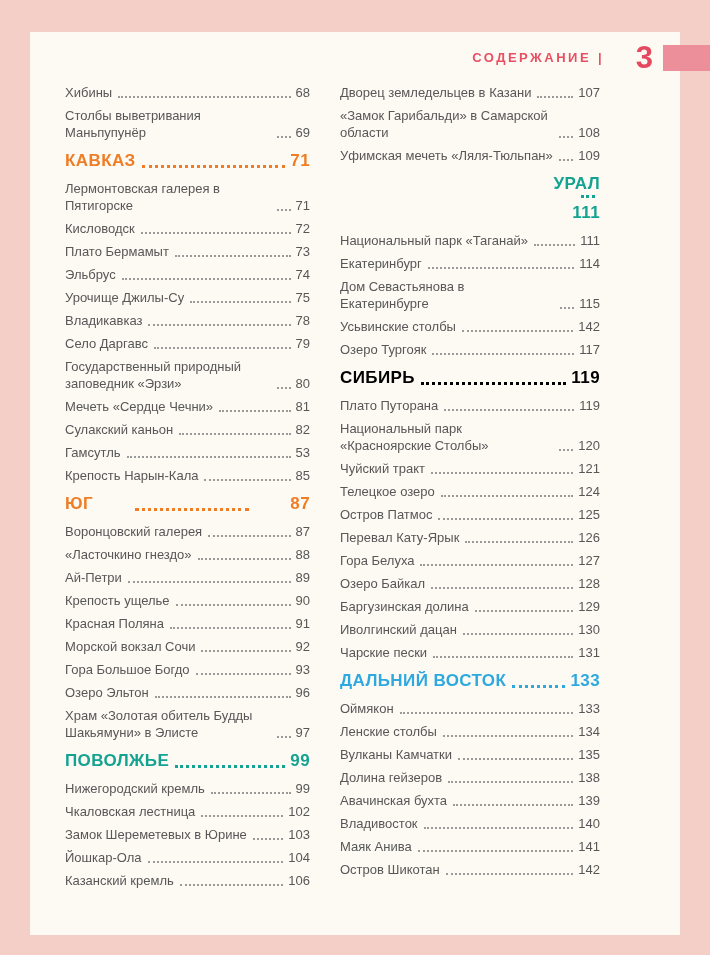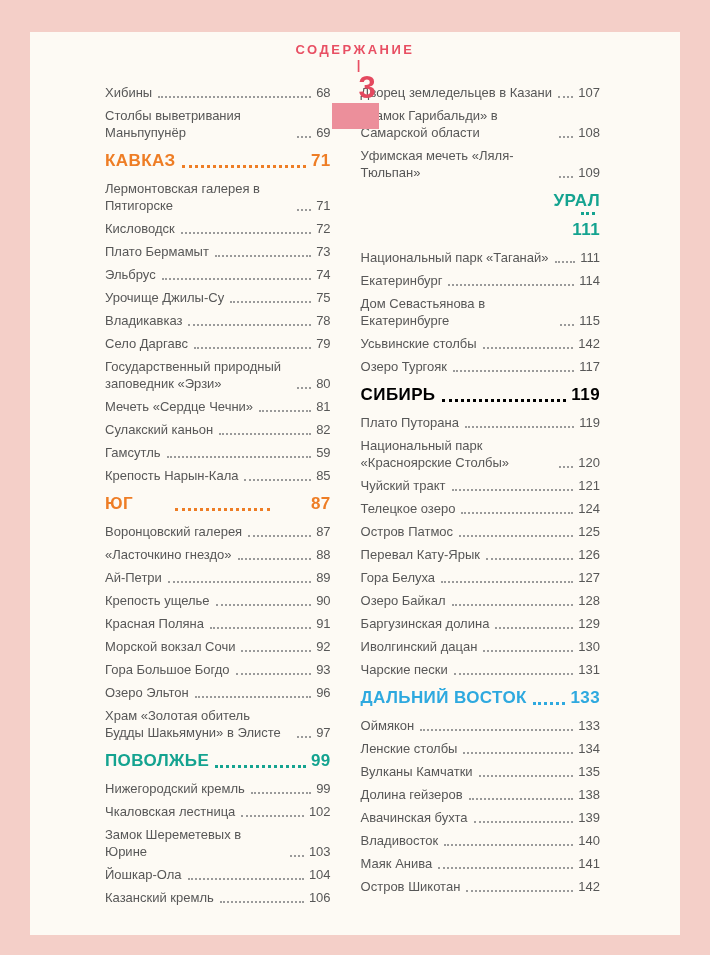--- a/index.html
+++ b/index.html
@@ -16,21 +16,20 @@
     left: 30px; right: 30px; top: 32px; bottom: 20px;
     background: var(--page-background, #fdfaf4);
   }
   .header {
     position: absolute;
     top: 42px; left: 0; right: 0;
     display: flex;
     justify-content: flex-end;
     align-items: center;
     z-index: 2;
-    flex-direction: column;
   }
   .header-title {
     color: var(--accent, #e84f63);
     font-weight: bold;
     font-size: 13px;
     letter-spacing: 2.5px;
   }
   .header-sep {
     color: var(--accent, #e84f63);
     font-weight: bold;
@@ -53,21 +52,21 @@
   }
   .content {
     position: absolute;
     top: 84px;
     left: 65px;
     width: 535px;
     display: flex;
     gap: 30px;
     z-index: 1;
   }
-  .col-left  { width: 245px; margin-left: 40px; }
+  .col-left  { width: 245px; }
   .col-right { width: 260px; }
   .entry {
     display: flex;
     align-items: flex-end;
     margin-bottom: 6px;
     line-height: 17px;
     font-size: 13px;
     color: var(--item-text, #575757);
   }
   .entry .title { flex: 0 1 auto; }
@@ -167,21 +166,21 @@
         <span class="page-num">81</span>
       </div>
       <div class="entry item">
         <span class="title">Сулакский каньон</span>
         <span class="dots"></span>
         <span class="page-num">82</span>
       </div>
       <div class="entry item">
         <span class="title">Гамсутль</span>
         <span class="dots"></span>
-        <span class="page-num">59</span>
+        <span class="page-num">53</span>
       </div>
       <div class="entry item">
         <span class="title">Крепость Нарын-Кала</span>
         <span class="dots"></span>
         <span class="page-num">85</span>
       </div>
       <div class="entry section" style="color: rgb(238, 125, 37); gap: 36px;">
         <span class="title">ЮГ</span>
         <span class="dots"></span>
         <span class="page-num">87</span>

